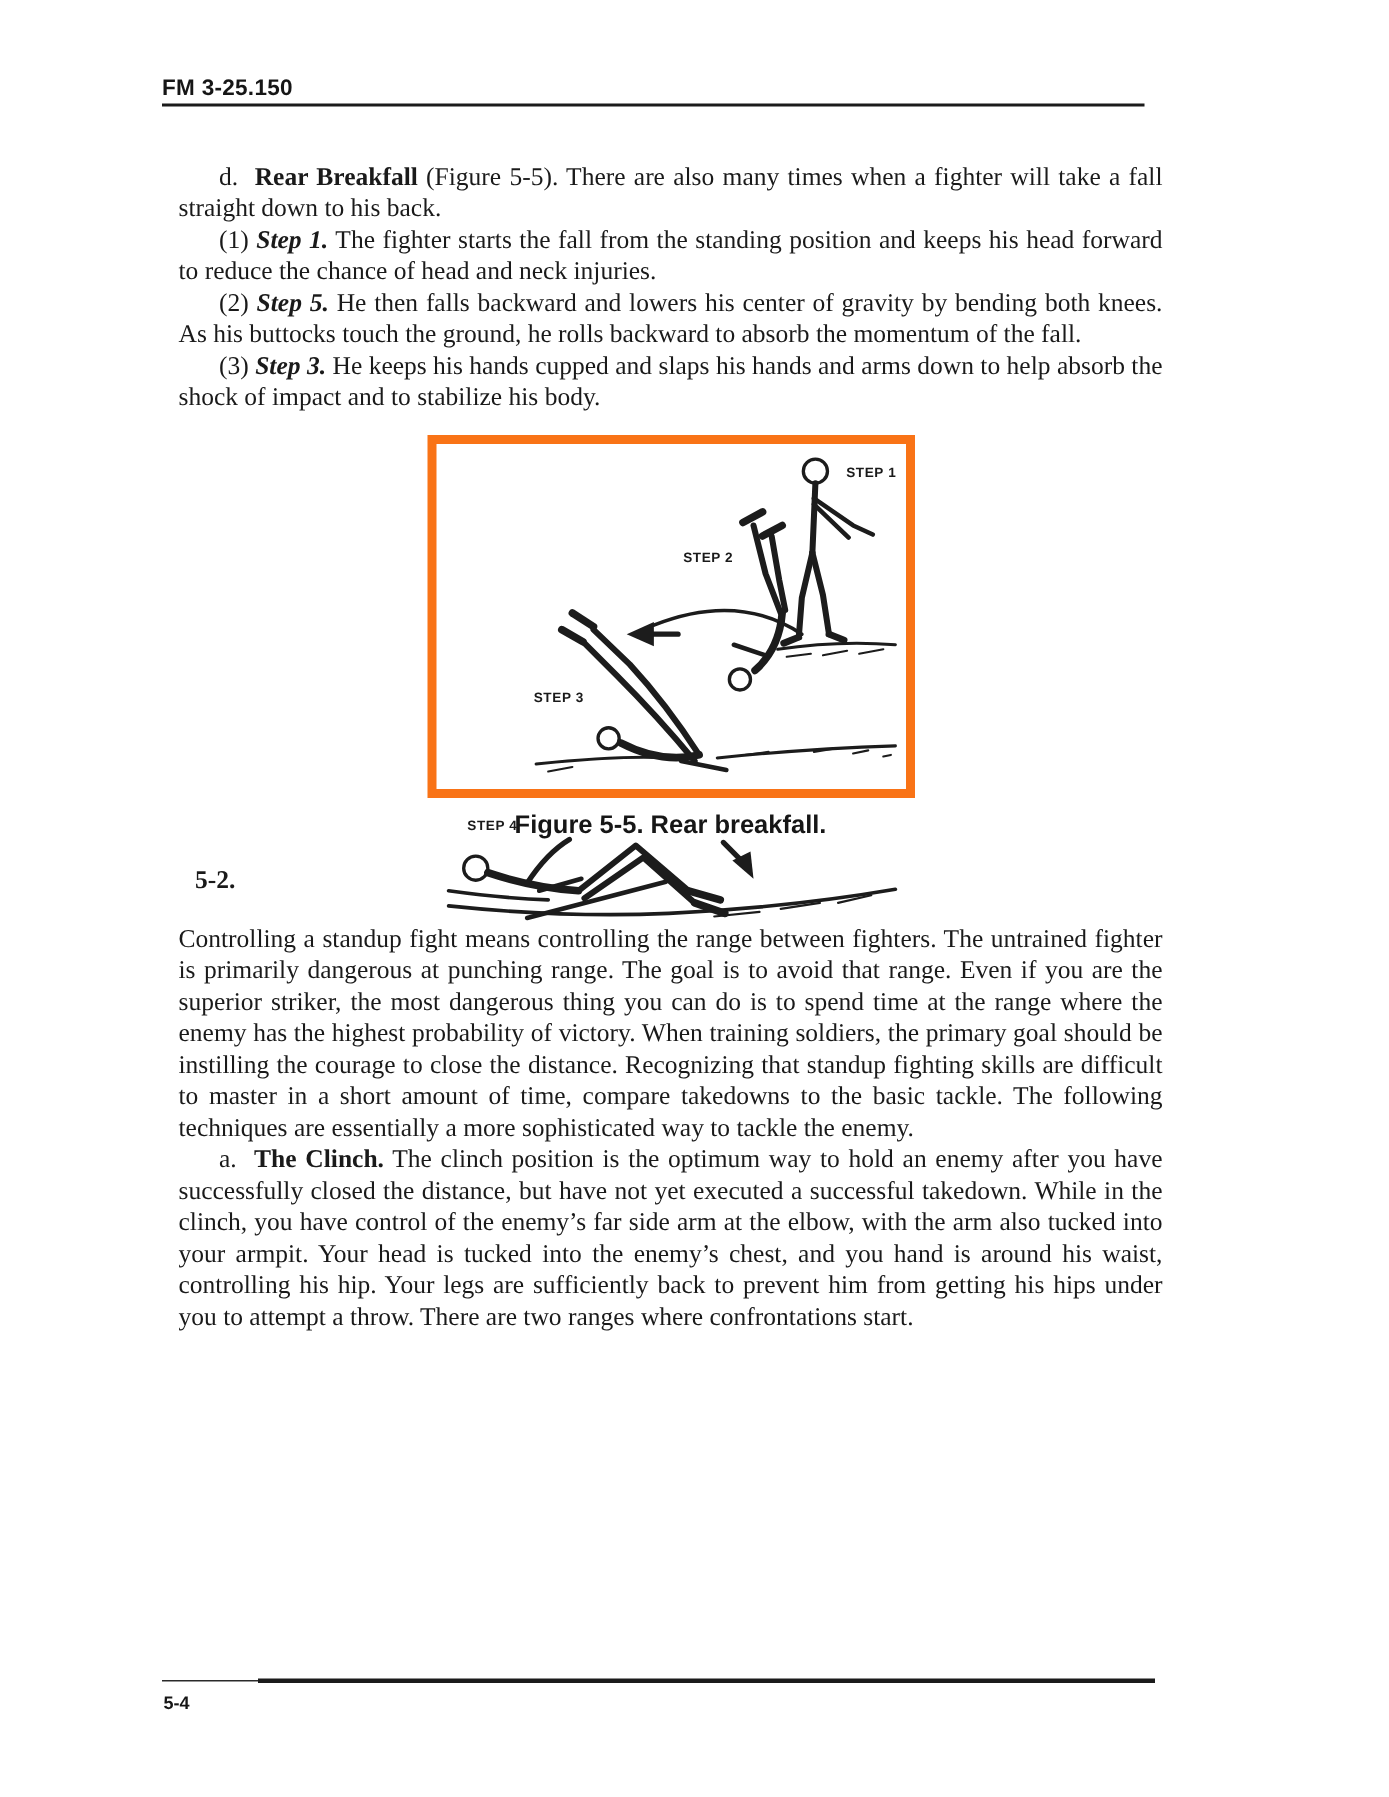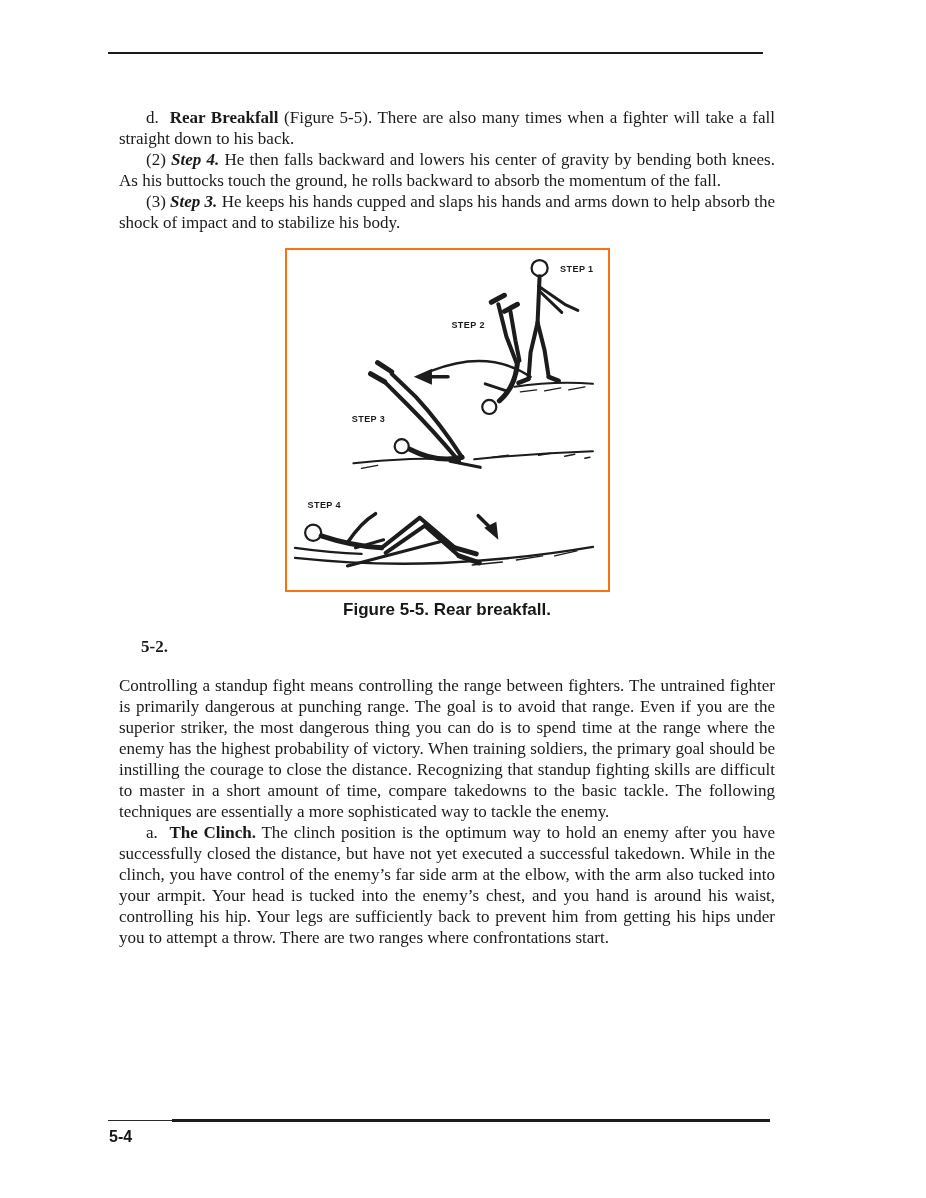--- a/index.html
+++ b/index.html
@@ -40,88 +40,90 @@
   }
   p.body-para { text-indent: 27px; }
   p.body-para.flush { text-indent: 0; }
   .b { font-weight: bold; }
   .bi { font-weight: bold; font-style: italic; }
   
   .figure-block { margin-top: 15px; text-align: center; }
   .figure-frame {
     margin: 0 auto;
     width: 325px;
-    height: 344px;
-    border: 2px solid #f97316;
+    height: 242px;
+    border: 6px solid #f97316;
     padding: 4px;
     background: #ffffff;
   }
   .figure-frame svg { display: block; width: 307px; height: 316px; }
   .figure-caption {
     margin-top: 7px;
     font-family: "Liberation Sans", sans-serif;
     font-weight: bold;
     font-size: 17px;
     color: #161616;
     text-align: center;
   }
   
   .section-heading {
     margin-top: 16px;
     font-size: 17px;
     line-height: 21px;
     font-weight: bold;
-    text-align: right;
+    text-align: center;
     display: flex;
   }
   .section-number { width: 49px; flex: 0 0 49px; }
   .section-body { margin-top: 18px; }
   
   .footer-rule-thin {
     position: absolute; top: 1120px; left: 108px; width: 66px;
     border-bottom: 1px solid #2a2a2a;
   }
   .footer-rule-thick {
     position: absolute; top: 1119px; left: 172px; width: 598px;
     border-bottom: 3px solid #1b1b1b;
   }
   .footer-page-number {
     position: absolute; top: 1128px; left: 109px;
     font-family: "Liberation Sans", sans-serif;
     font-weight: bold;
-    font-size: 16px;
+    font-size: 12px;
     color: #161616;
   }
   
   .art-stroke { stroke: #1c1c1c; fill: none; stroke-linecap: round; stroke-linejoin: round; }
   .art-head { stroke: #1c1c1c; fill: #ffffff; stroke-width: 2.2; }
   .art-fill { fill: #1c1c1c; stroke: none; }
   .step-label {
     font-family: "Liberation Sans", sans-serif;
     font-weight: bold;
     font-size: 9px;
     fill: #1a1a1a;
     letter-spacing: 0.4px;
   }
 </style>
 </head>
 <body>
 
 <div class="page">
 
   <div class="header">
+    <div class="header-title">FM 3-25.150</div>
     <div class="header-rule"></div>
   </div>
 
   <div class="content">
 
     <p class="body-para"><span>d.</span>&nbsp; <span class="b">Rear Breakfall</span> <span>(Figure 5-5). There are also many times when a fighter will take a fall straight down to his back.</span></p>
 
-
-    <p class="body-para"><span>(2)</span> <span class="bi">Step 4.</span> <span>He then falls backward and lowers his center of gravity by bending both knees. As his buttocks touch the ground, he rolls backward to absorb the momentum of the fall.</span></p>
+    <p class="body-para"><span>(1)</span> <span class="bi">Step 1.</span> <span>The fighter starts the fall from the standing position and keeps his head forward to reduce the chance of head and neck injuries.</span></p>
+
+    <p class="body-para"><span>(2)</span> <span class="bi">Step 5.</span> <span>He then falls backward and lowers his center of gravity by bending both knees. As his buttocks touch the ground, he rolls backward to absorb the momentum of the fall.</span></p>
 
     <p class="body-para"><span>(3)</span> <span class="bi">Step 3.</span> <span>He keeps his hands cupped and slaps his hands and arms down to help absorb the shock of impact and to stabilize his body.</span></p>
 
     <div class="figure-block">
       <div class="figure-frame">
         <svg viewBox="0 0 305 314">
 
           <g>
             <path class="art-stroke" stroke-width="2.4" d="M140 116 Q196 94 238 122"></path>
             <path class="art-stroke" stroke-width="2" d="M222 132 Q262 126 300 129"></path>

